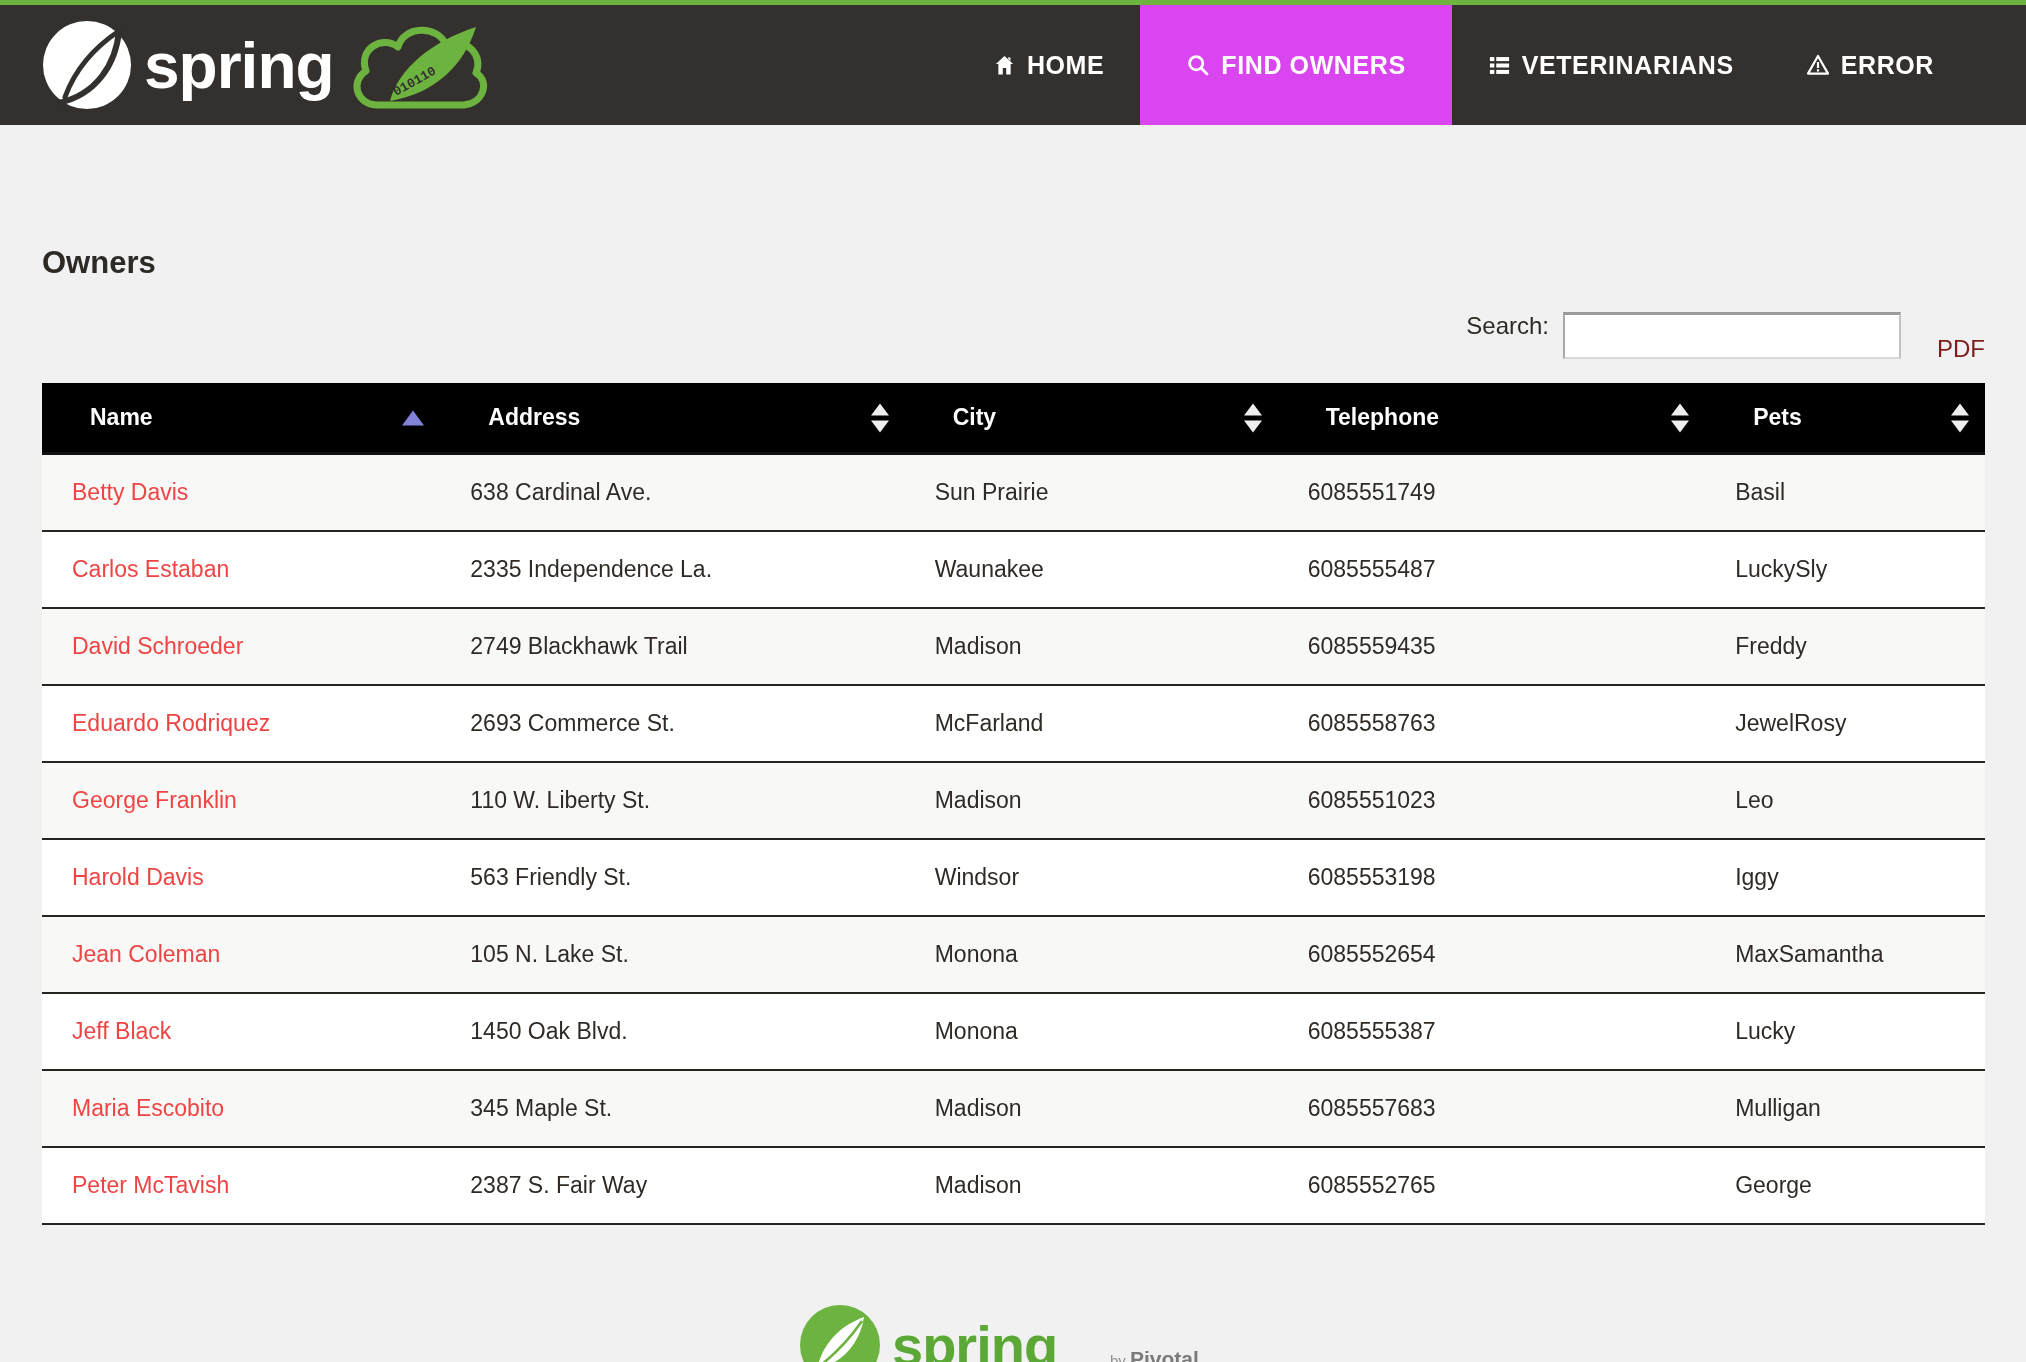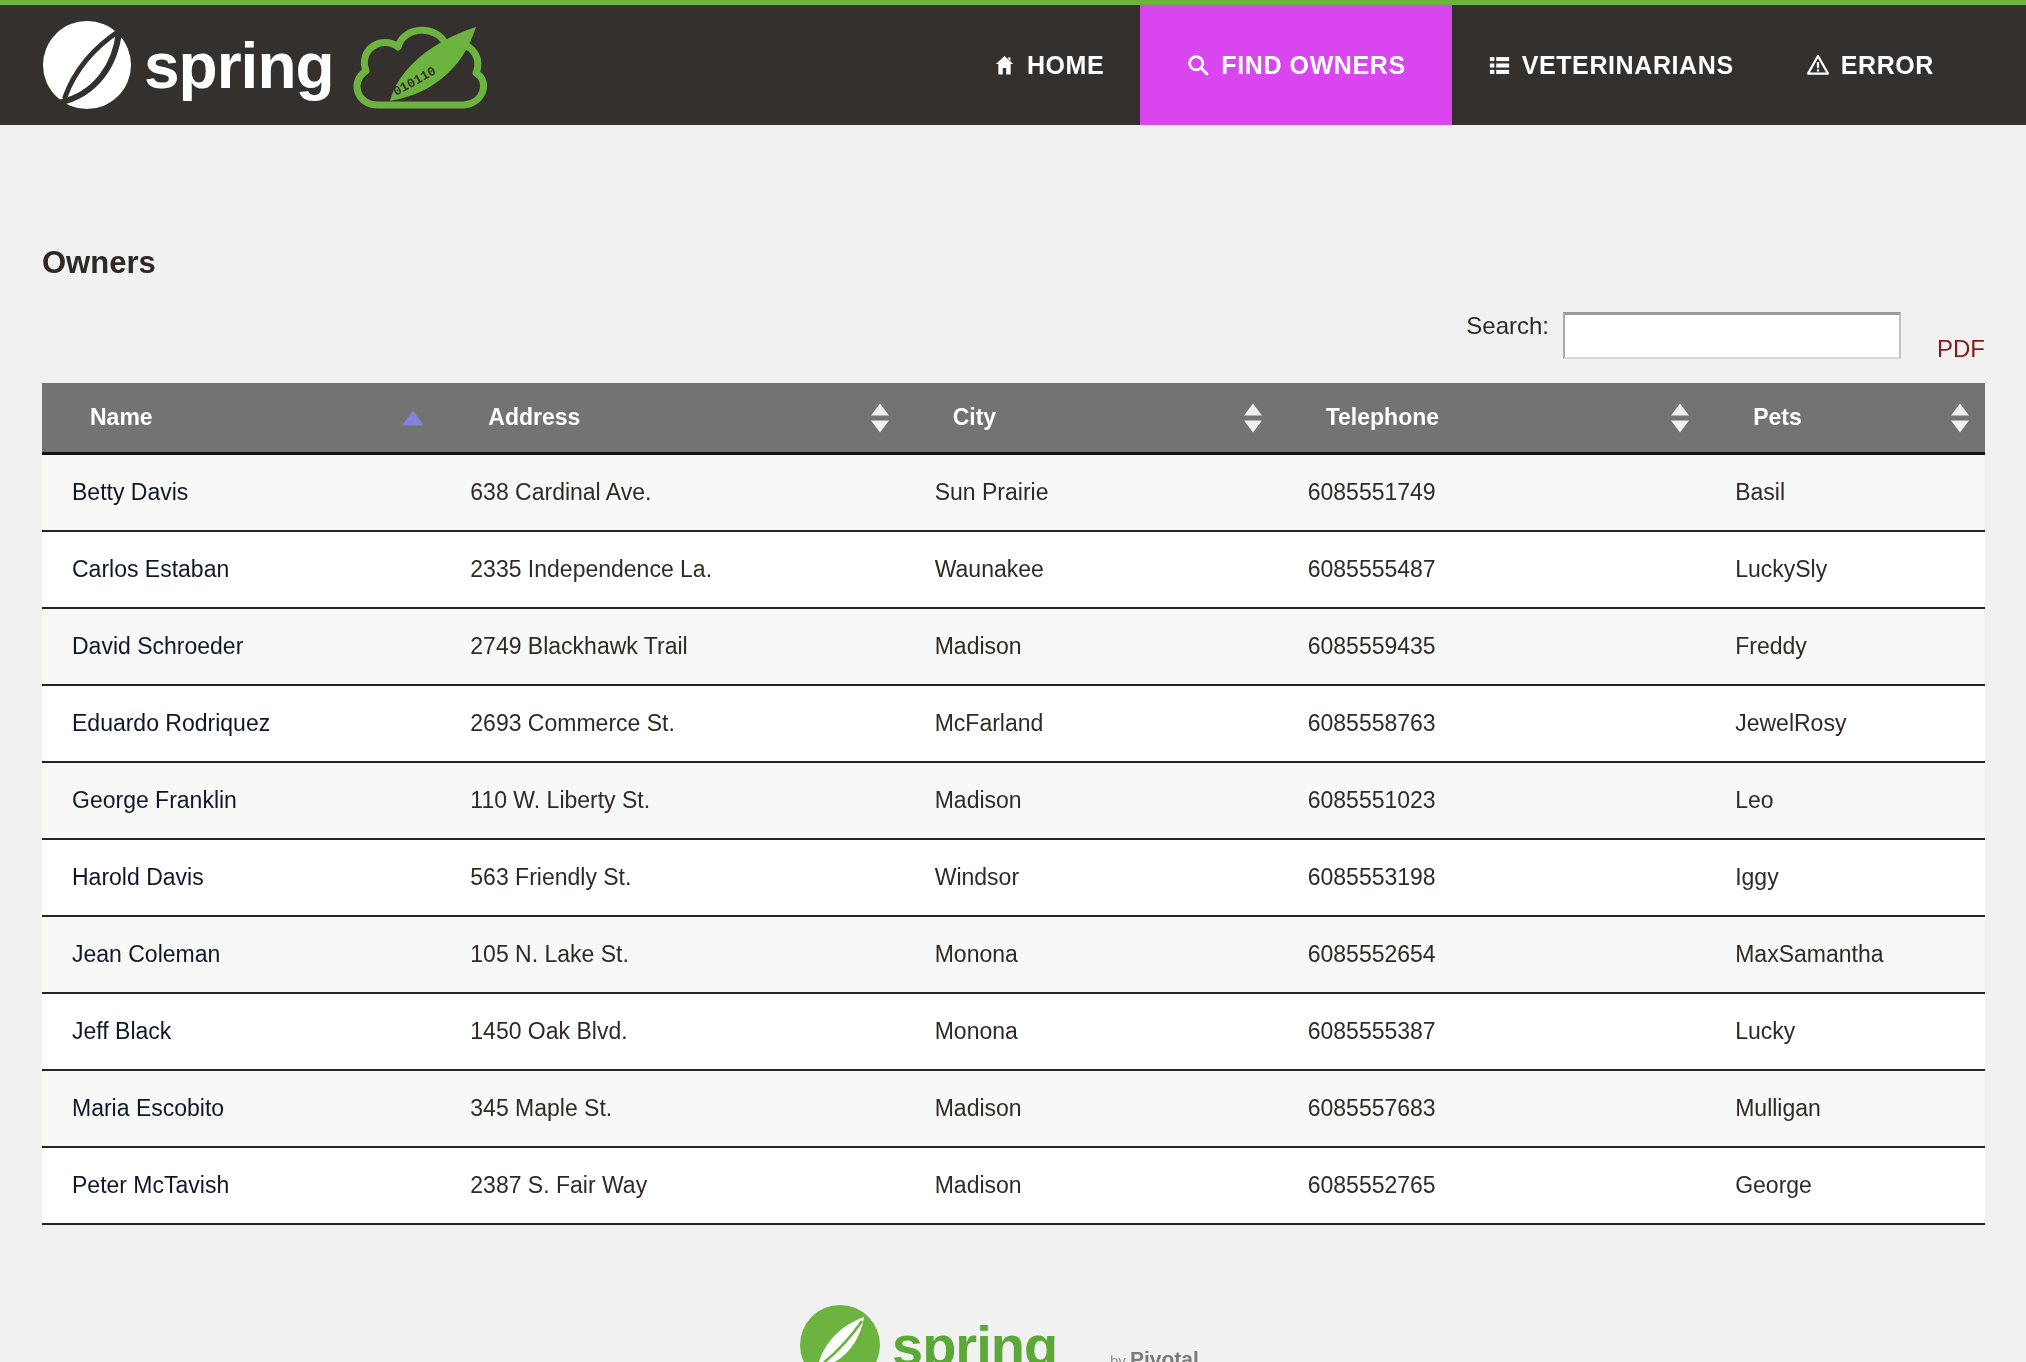--- a/index.html
+++ b/index.html
@@ -49,34 +49,34 @@
   .pdf-link {
     margin-left:36px; font-size:24px; color:#7f1d1d;
     text-decoration:none; cursor:pointer;margin-top:23px;
   }
 
   
   table.owners { width:100%; border-collapse:collapse; table-layout:fixed; }
   col.c-name { width:20.5%; } col.c-address { width:23.9%; }
   col.c-city { width:19.2%; } col.c-phone { width:22.0%; } col.c-pets { width:14.4%; }
   thead th {
-    background:#737373; color:#ffffff;
+    background:#000000; color:#ffffff;
     font-size:23px; font-weight:bold; text-align:left;
     padding:21px 40px 21px 48px; position:relative;
     border-bottom:3px solid #141210; cursor:pointer;
   }
   tbody td {
     font-size:23px; color:#2f2a25;
     padding:24px 18px 24px 30px;
     overflow:hidden; white-space:nowrap;
   }
   tbody tr { border-bottom:2px solid #28241f; }
   tbody tr:nth-child(odd) { background:#f8f8f7; }
   tbody tr:nth-child(even) { background:#ffffff; }
-  a.owner-link { color:#0f172a; text-decoration:none; cursor:pointer; }
+  a.owner-link { color:#ef4444; text-decoration:none; cursor:pointer; }
 
   .sort-icons {
     position:absolute; right:16px; top:50%; transform:translateY(-50%);
     display:flex; flex-direction:column; align-items:center; gap:5px;
   }
   .tri { width:0; height:0; border-left:9px solid transparent; border-right:9px solid transparent; }
   .tri.up { border-bottom:12px solid #efefef; }
   .tri.down { border-top:12px solid #efefef; }
   .sort-icons.asc .tri.up {
     border-left-width:11px; border-right-width:11px;

